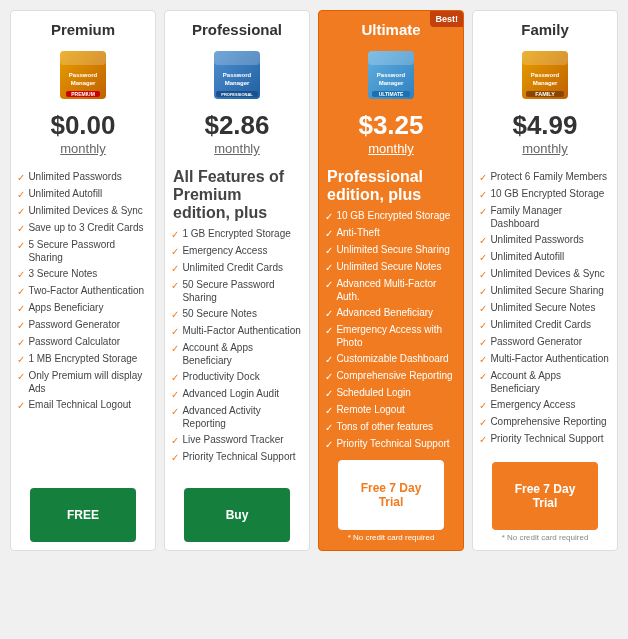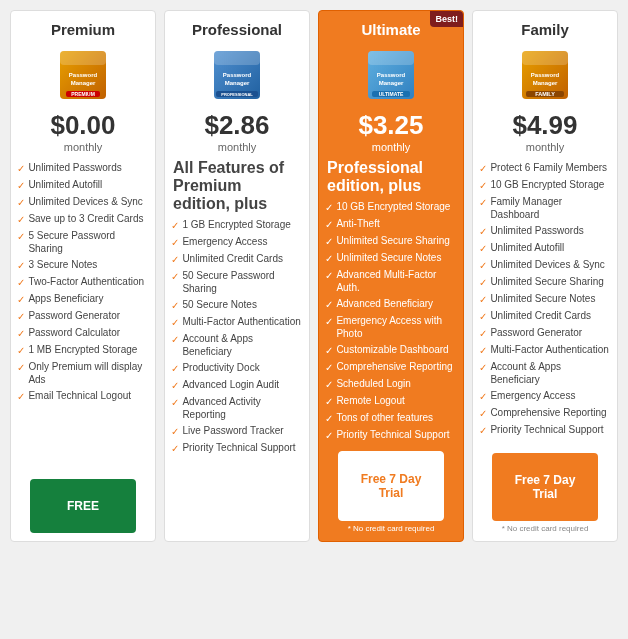--- a/index.html
+++ b/index.html
@@ -37,21 +37,21 @@
     .plan-card.ultimate .plan-title,
     .plan-card.ultimate .plan-price,
     .plan-card.ultimate .plan-period,
     .plan-card.ultimate .feature-item {
       color: #fff;
     }
     .best-badge {
       position: absolute;
       top: 0;
       right: 0;
-      background: #7f1d1d;
+      background: #c2410c;
       color: #fff;
       font-size: 9px;
       font-weight: bold;
       padding: 3px 5px;
       border-radius: 0 4px 0 4px;
       transform: rotate(0deg);
     }
     .plan-title {
       font-size: 15px;
       font-weight: bold;
@@ -71,23 +71,24 @@
       justify-content: center;
     }
 
     .plan-price {
       font-size: 26px;
       font-weight: bold;
       color: #333;
       text-align: left;
     }
     .plan-period {
-      font-size: 11px;
+      font-size: 13px;
       color: #666;
-      margin-bottom: 6px;
+      margin-bottom: 12px;
+      text-decoration: underline;
     }
     .features-list {
       list-style: none;
       width: 100%;
       padding: 0;
       margin-bottom: 8px;
       flex: 1;
     }
     .feature-item {
       font-size: 10px;
@@ -301,20 +302,21 @@
     </li>
         <li class="feature-item">
       <span class="check-icon">✓</span>
       <span>Live Password Tracker</span>
     </li>
         <li class="feature-item">
       <span class="check-icon">✓</span>
       <span>Priority Technical Support</span>
     </li>
       </ul>
+      <button class="cta-button orange">Buy</button>
     </div>
     <div class="plan-card ultimate">
       <div class="best-badge">Best!</div>
       <div class="plan-title">Ultimate</div>
       <div class="product-img">
     <svg width="50" height="55" viewBox="0 0 50 55">
       <rect x="2" y="4" width="46" height="48" rx="4" fill="url(#grad_ultimate)"></rect>
       <defs>
         <linearGradient id="grad_ultimate" x1="0%" y1="0%" x2="100%" y2="100%">
           <stop offset="0%" style="stop-color:#60b0e0"></stop>

